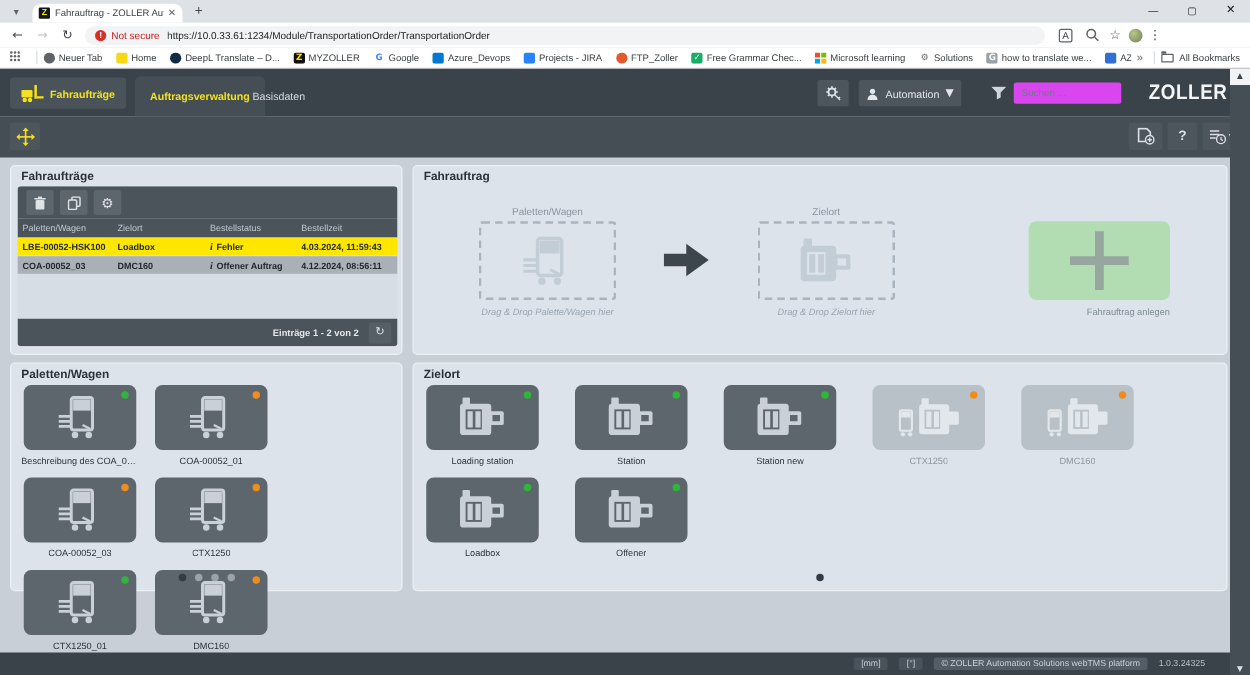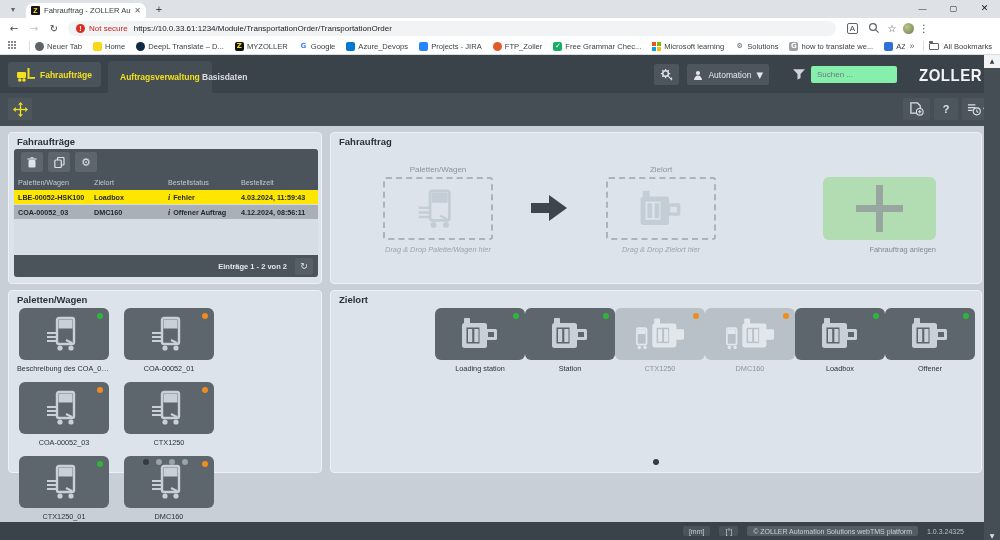--- a/index.html
+++ b/index.html
@@ -44,28 +44,28 @@
   #all-bookmarks{display:flex;align-items:center;gap:4px;flex:none;}
   #folder-icon{width:10px;height:7px;background:#fff;border:1px solid #5f6368;border-radius:1px;position:relative;}
   #folder-icon:before{content:"";position:absolute;left:-1px;top:-3px;width:4px;height:2px;background:#5f6368;border-radius:1px 1px 0 0;}
 
   
   #app-header{position:absolute;left:0;top:55px;width:1000px;height:38px;background:#3a424a;}
   #module-badge{position:absolute;left:8px;top:7px;height:25px;background:#4a525a;border-radius:3px;display:flex;align-items:center;padding:0 9px;gap:5px;cursor:pointer;}
   #module-badge span{color:#f2e11c;font-size:8.5px;font-weight:700;}
   .hdr-tab{position:absolute;top:6px;height:32px;padding:0 12px;font-size:8.5px;line-height:32px;cursor:pointer;}
   #tab-auftrag{left:108px;background:#454d55;border-radius:4px 4px 0 0;color:#f2e11c;font-weight:700;}
-  #tab-basis{left:190px;color:#d9dee3;font-weight:bold;}
+  #tab-basis{left:190px;color:#d9dee3;}
   #hdr-right{position:absolute;right:18px;top:7px;height:25px;display:flex;align-items:center;gap:8px;}
   .hdr-tile{height:21px;background:#4d555d;border-radius:2px;display:flex;align-items:center;justify-content:center;padding:0 6px;cursor:pointer;}
   #user-dd{gap:5px;}
   #user-dd span{color:#e4e8ec;font-size:8.5px;}
   #user-caret{color:#cfd5da;font-size:6px;}
   #search-wrap{display:flex;align-items:center;gap:6px;margin-left:16px;}
-  #search-input{width:86px;height:17px;background:#86efac;border:none;border-radius:2px;font-size:8px;color:#333;padding:0 6px;outline:none;}
+  #search-input{width:86px;height:17px;background:#d946ef;border:none;border-radius:2px;font-size:8px;color:#333;padding:0 6px;outline:none;}
   #search-input::placeholder{color:#707880;}
   #zoller-logo{color:#f2f4f6;font-size:15px;font-weight:800;letter-spacing:0.5px;transform:scaleY(1.12);margin-left:14px;}
 
   #app-toolbar{position:absolute;left:0;top:93px;width:1000px;height:33px;background:#454d55;}
   .tool-tile{position:absolute;top:5px;width:24px;height:22px;background:#4d555d;border-radius:2px;display:flex;align-items:center;justify-content:center;cursor:pointer;color:#dbe1e6;}
   #move-btn{left:8px;}
   #add-order-btn{left:auto;right:70px;width:27px;}
   #help-btn{left:auto;right:42px;color:#dbe1e6;font-size:11px;font-weight:700;}
   #protocol-btn{left:auto;right:8px;width:30px;gap:2px;}
   #protocol-btn .caret{font-size:5px;color:#cfd5da;}
@@ -102,21 +102,21 @@
   #dz-target{left:275px;} #dz-target-label{left:275px;} #dz-target-hint{left:255px;}
   #big-arrow{position:absolute;left:200px;top:60px;}
   #create-btn{position:absolute;left:492px;top:44px;width:113px;height:63px;background:#b2dcb2;border-radius:6px;cursor:pointer;}
   #create-btn .bar{position:absolute;background:#97a69f;}
   #create-btn .h{left:33px;top:28px;width:47px;height:7px;}
   #create-btn .v{left:53px;top:8px;width:7px;height:47px;}
   #create-caption{position:absolute;left:492px;top:112px;width:113px;text-align:right;font-size:7.4px;color:#7f8a94;}
 
   
   .cards{position:absolute;left:10px;top:17px;right:6px;display:flex;flex-wrap:wrap;column-gap:15px;row-gap:9px;}
-  #panel-targets .cards{column-gap:0;justify-content:flex-end;}
+  #panel-targets .cards{column-gap:29px;}
   .cardcell{width:90px;display:flex;flex-direction:column;align-items:center;cursor:pointer;}
   .card{position:relative;width:90px;height:52px;background:#5d656d;border-radius:6px;color:#c9d0d7;--hole:#5d656d;display:flex;align-items:center;justify-content:center;}
   .card.disabled{background:#b9c1c8;color:#e2e7ec;--hole:#b9c1c8;}
   .dot{position:absolute;right:6px;top:5px;width:6px;height:6px;border-radius:50%;}
   .dot.green{background:#2fb53a;}
   .dot.orange{background:#f08c1e;}
   .card-label{margin-top:4px;font-size:7.3px;color:#2c3339;max-width:94px;white-space:nowrap;overflow:hidden;text-overflow:ellipsis;}
   .cardcell.disabled .card-label{color:#8d959d;}
   .dots{position:absolute;left:0;right:0;bottom:7px;display:flex;justify-content:center;gap:7px;}
   .pdot{width:6px;height:6px;border-radius:50%;background:#9aa2aa;cursor:pointer;}
@@ -538,20 +538,35 @@
     <rect x="4" y="7" width="25" height="25" rx="2.5" fill="currentColor"></rect>
     <rect x="8.5" y="11.5" width="13" height="16" fill="var(--hole)"></rect>
     <rect x="10" y="13" width="4.2" height="13" fill="currentColor"></rect>
     <rect x="16.3" y="13" width="4.2" height="13" fill="currentColor"></rect>
     <rect x="27" y="13" width="12" height="11" rx="1.5" fill="currentColor"></rect>
     <rect x="30" y="16" width="6" height="5" fill="var(--hole)"></rect>
   </svg>
             <span class="dot green"></span>
           </div>
           <div class="card-label">Station</div>
+        </div>
+        <div class="cardcell">
+          <div class="card">
+            <svg viewBox="0 0 44 36" width="44" height="36">
+    <rect x="6" y="2" width="6" height="8" rx="1" fill="currentColor"></rect>
+    <rect x="4" y="7" width="25" height="25" rx="2.5" fill="currentColor"></rect>
+    <rect x="8.5" y="11.5" width="13" height="16" fill="var(--hole)"></rect>
+    <rect x="10" y="13" width="4.2" height="13" fill="currentColor"></rect>
+    <rect x="16.3" y="13" width="4.2" height="13" fill="currentColor"></rect>
+    <rect x="27" y="13" width="12" height="11" rx="1.5" fill="currentColor"></rect>
+    <rect x="30" y="16" width="6" height="5" fill="var(--hole)"></rect>
+  </svg>
+            <span class="dot green"></span>
+          </div>
+          <div class="card-label">Station new</div>
         </div>
         <div class="cardcell disabled">
           <div class="card disabled">
             <svg viewBox="0 0 52 36" width="50" height="36">
     <g transform="translate(14,0)">
       <rect x="6" y="2" width="6" height="8" rx="1" fill="currentColor"></rect>
       <rect x="4" y="7" width="25" height="25" rx="2.5" fill="currentColor"></rect>
       <rect x="8.5" y="11.5" width="13" height="16" fill="var(--hole)"></rect>
       <rect x="10" y="13" width="4.2" height="13" fill="currentColor"></rect>
       <rect x="16.3" y="13" width="4.2" height="13" fill="currentColor"></rect>

